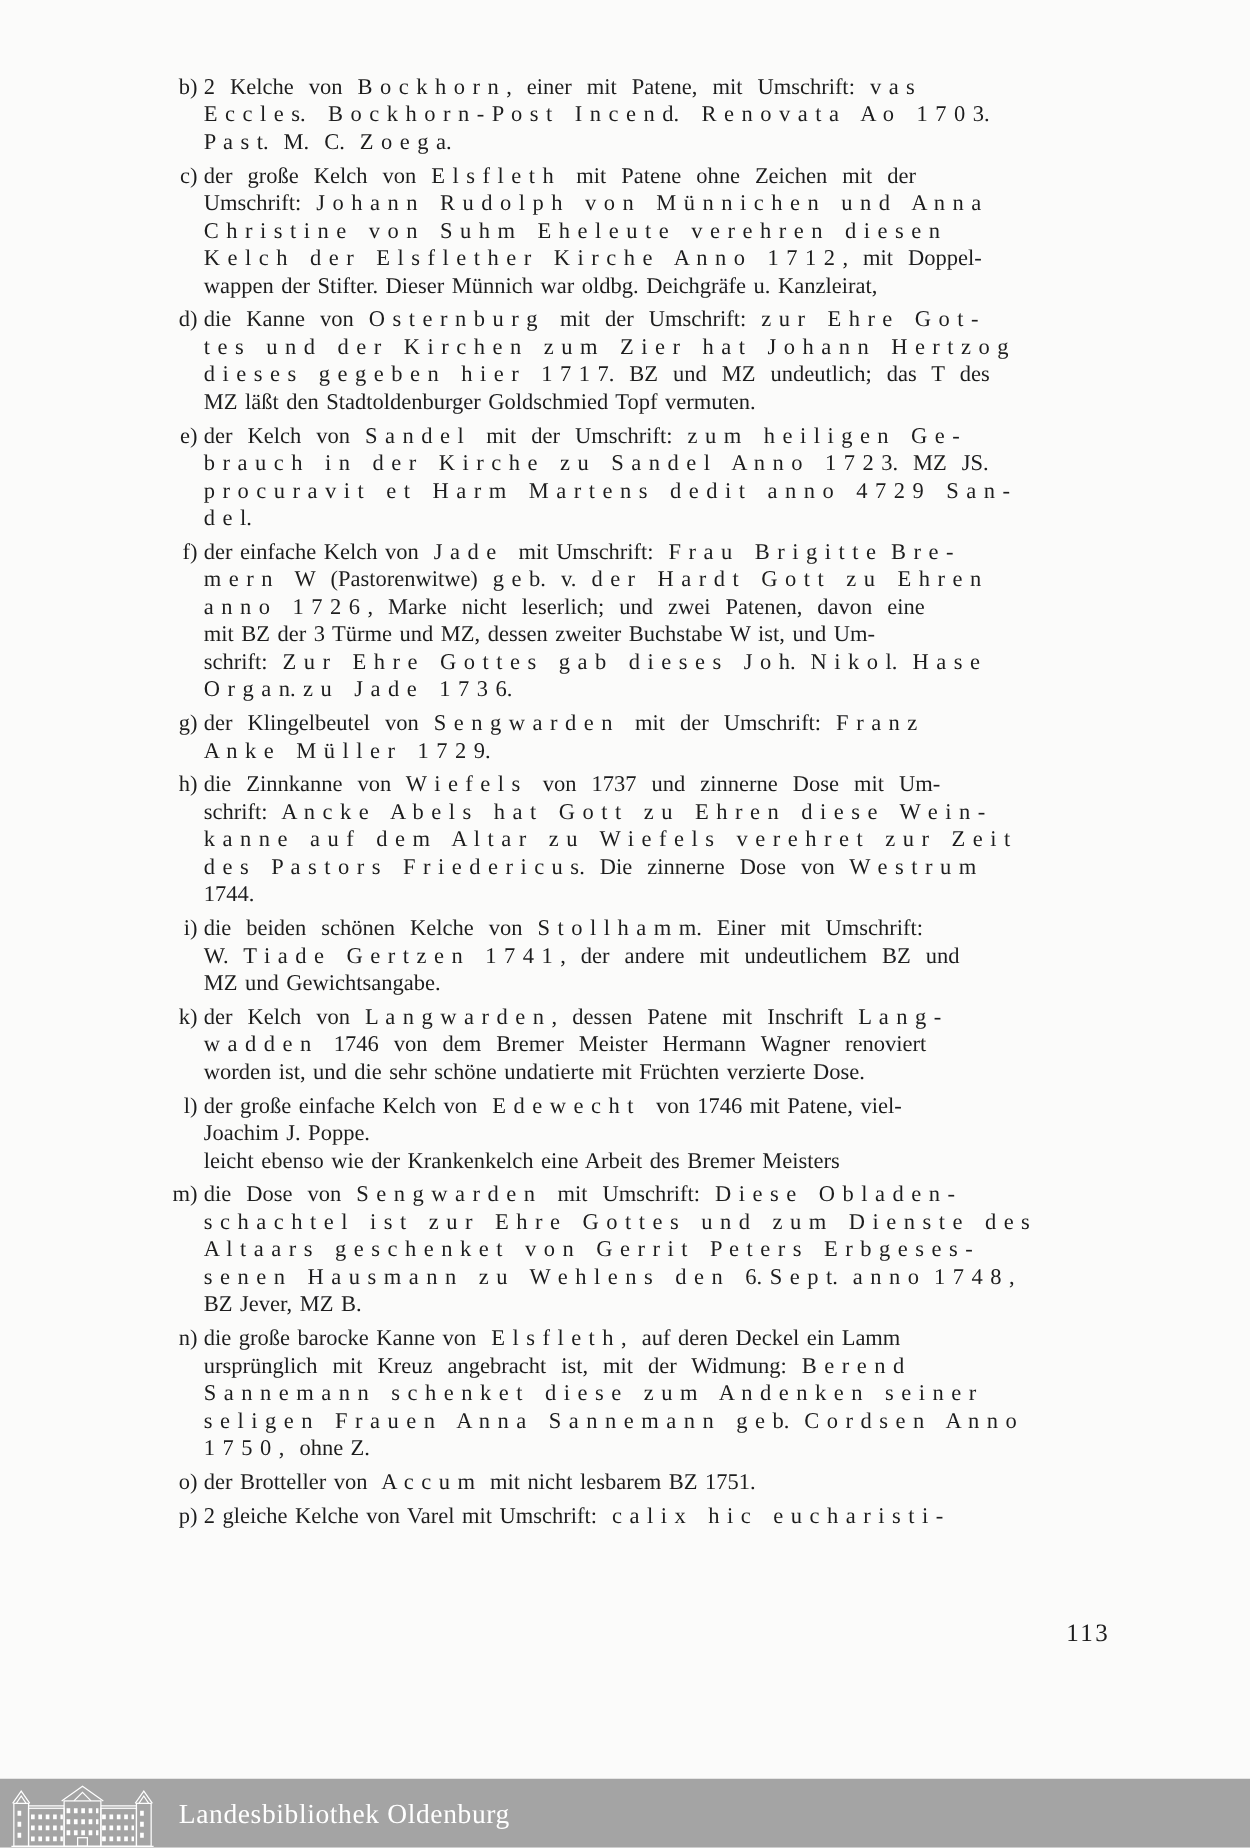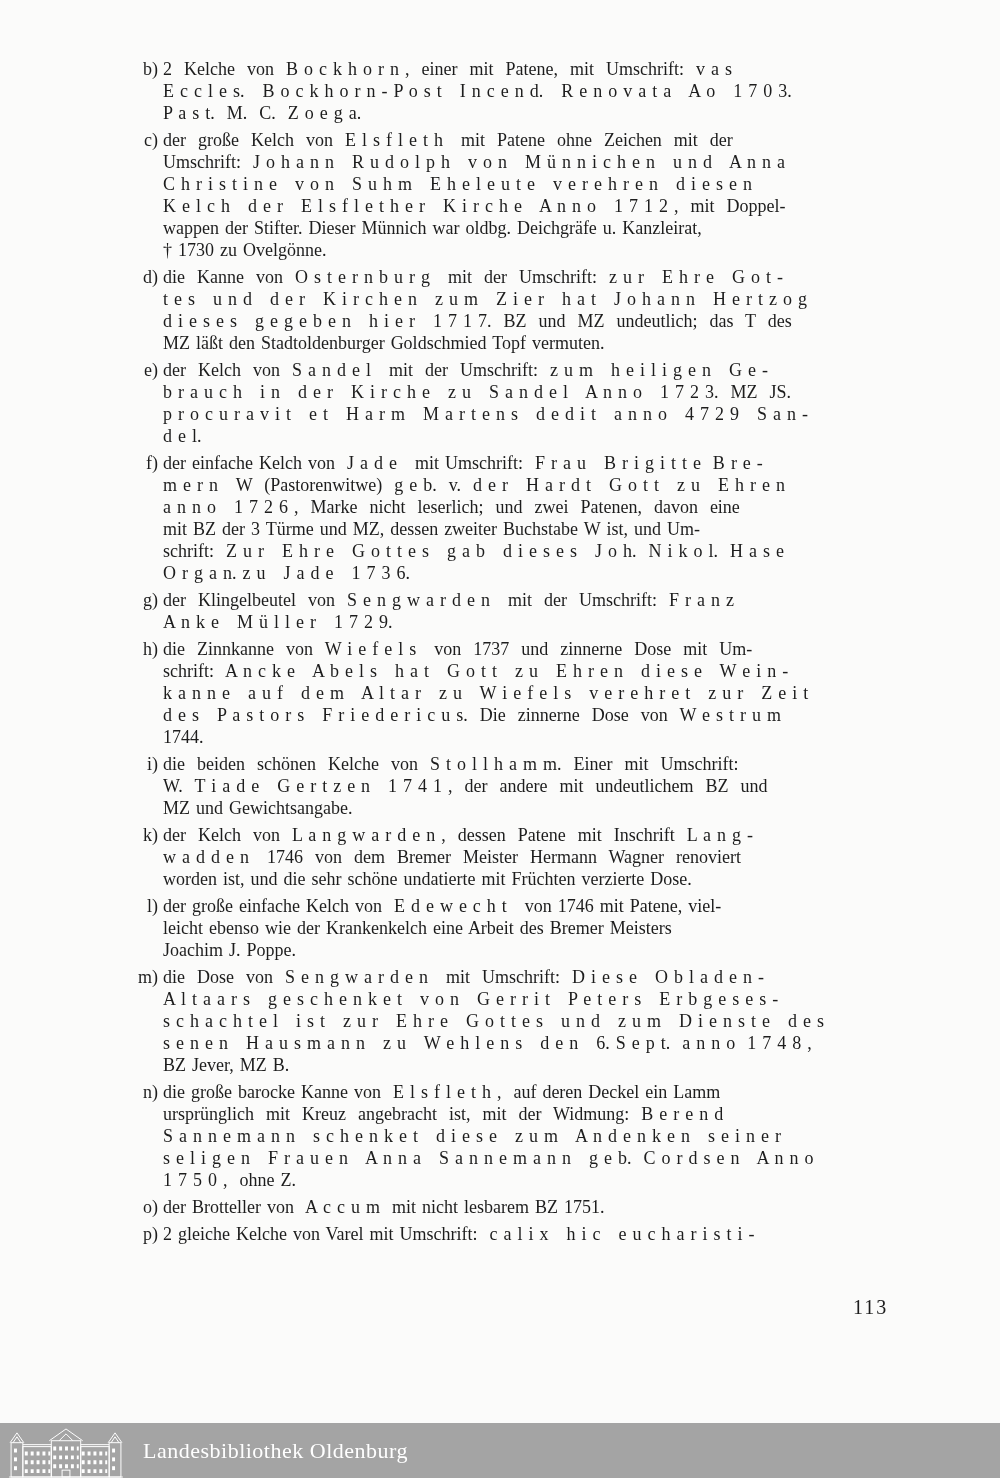--- a/index.html
+++ b/index.html
@@ -73,21 +73,20 @@
       </div>
     </div>
     <div class="item">
       <span class="item-label">c)</span>
       <div class="item-lines">
         <div class="line">der  große  Kelch  von  E l s f l e t h   mit  Patene  ohne  Zeichen  mit  der</div>
         <div class="line">Umschrift:  J o h a n n   R u d o l p h   v o n   M ü n n i c h e n   u n d   A n n a</div>
         <div class="line">C h r i s t i n e   v o n   S u h m   E h e l e u t e   v e r e h r e n   d i e s e n</div>
         <div class="line">K e l c h   d e r   E l s f l e t h e r   K i r c h e   A n n o   1 7 1 2 ,  mit  Doppel-</div>
         <div class="line">wappen der Stifter. Dieser Münnich war oldbg. Deichgräfe u. Kanzleirat,</div>
-        <div class="line">† 1730 zu Ovelgönne.</div>
       </div>
     </div>
     <div class="item">
       <span class="item-label">d)</span>
       <div class="item-lines">
         <div class="line">die  Kanne  von  O s t e r n b u r g   mit  der  Umschrift:  z u r   E h r e   G o t -</div>
         <div class="line">t e s   u n d   d e r   K i r c h e n   z u m   Z i e r   h a t   J o h a n n   H e r t z o g</div>
         <div class="line">d i e s e s   g e g e b e n   h i e r   1 7 1 7.  BZ  und  MZ  undeutlich;  das  T  des</div>
         <div class="line">MZ läßt den Stadtoldenburger Goldschmied Topf vermuten.</div>
       </div>
@@ -142,30 +141,30 @@
       <div class="item-lines">
         <div class="line">der  Kelch  von  L a n g w a r d e n ,  dessen  Patene  mit  Inschrift  L a n g -</div>
         <div class="line">w a d d e n   1746  von  dem  Bremer  Meister  Hermann  Wagner  renoviert</div>
         <div class="line">worden ist, und die sehr schöne undatierte mit Früchten verzierte Dose.</div>
       </div>
     </div>
     <div class="item">
       <span class="item-label">l)</span>
       <div class="item-lines">
         <div class="line">der große einfache Kelch von  E d e w e c h t   von 1746 mit Patene, viel-</div>
+        <div class="line">Joachim J. Poppe.</div>
         <div class="line">leicht ebenso wie der Krankenkelch eine Arbeit des Bremer Meisters</div>
-        <div class="line">Joachim J. Poppe.</div>
       </div>
     </div>
     <div class="item">
       <span class="item-label">m)</span>
       <div class="item-lines">
         <div class="line">die  Dose  von  S e n g w a r d e n   mit  Umschrift:  D i e s e   O b l a d e n -</div>
+        <div class="line">s c h a c h t e l   i s t   z u r   E h r e   G o t t e s   u n d   z u m   D i e n s t e   d e s</div>
         <div class="line">A l t a a r s   g e s c h e n k e t   v o n   G e r r i t   P e t e r s   E r b g e s e s -</div>
-        <div class="line">s c h a c h t e l   i s t   z u r   E h r e   G o t t e s   u n d   z u m   D i e n s t e   d e s</div>
         <div class="line">s e n e n   H a u s m a n n   z u   W e h l e n s   d e n   6. S e p t.  a n n o  1 7 4 8 ,</div>
         <div class="line">BZ Jever, MZ B.</div>
       </div>
     </div>
     <div class="item">
       <span class="item-label">n)</span>
       <div class="item-lines">
         <div class="line">die große barocke Kanne von  E l s f l e t h ,  auf deren Deckel ein Lamm</div>
         <div class="line">ursprünglich  mit  Kreuz  angebracht  ist,  mit  der  Widmung:  B e r e n d</div>
         <div class="line">S a n n e m a n n   s c h e n k e t   d i e s e   z u m   A n d e n k e n   s e i n e r</div>

